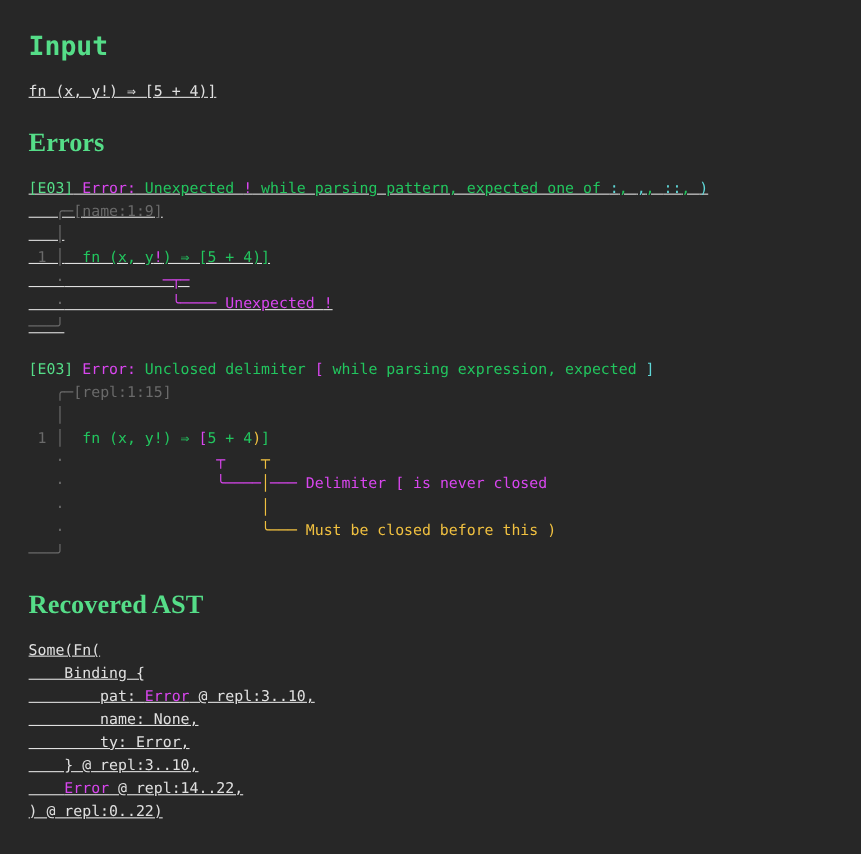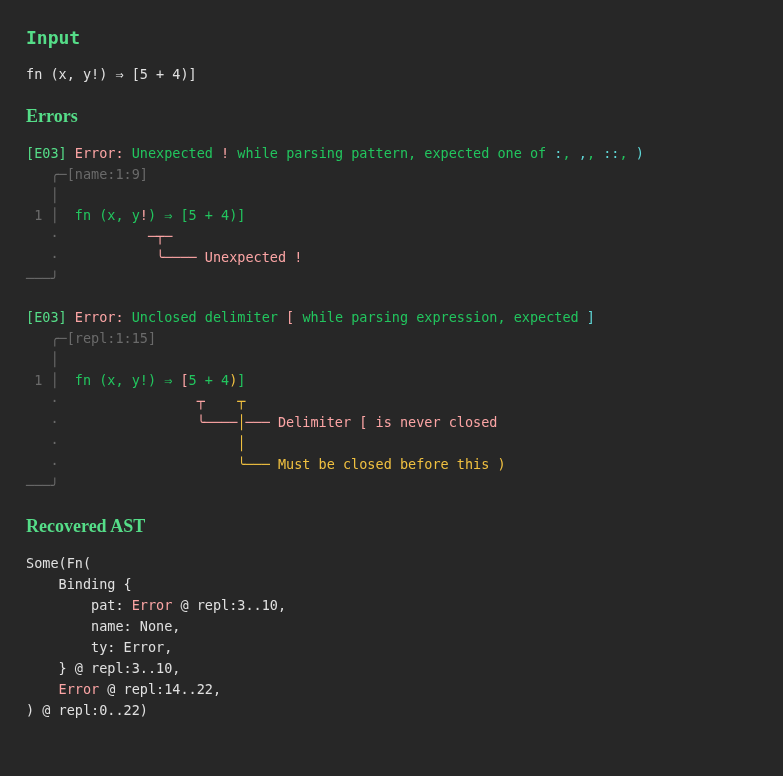--- a/index.html
+++ b/index.html
@@ -9,28 +9,28 @@
     font-family: "Menlo", "Consolas", "DejaVu Sans Mono", monospace;
     font-size: 13.5px;
     line-height: 1.55;
     padding: 24px 26px;
     width: 783px;
     min-height: 776px;
   }
   h2.section {
     color: #55dd88;
     font-weight: bold;
-    font-size: 18px;
+    font-size: 24px;
     margin-bottom: 12px;
   }
-  h2.section + .block { margin-bottom: 18px; }
+  h2.section + .block { margin-bottom: 18px; text-decoration: underline; }
   .block { white-space: pre; }
   .gap { margin-top: 18px; font-family: Liberation Serif, serif; }
   .dim { color: #6a6a6a; }
-  .red { color: #fca5a5; }
+  .red { color: #d946ef; }
   .grn { color: #55dd88; text-align: right; }
   .cyn { color: #5fd7d7; }
   .ylw { color: #f0c040; }
   .wht { color: #22c55e; }
 </style>
 </head>
 <body>
 
 <h2 class="section">Input</h2>
 <div class="block">fn (x, y!) ⇒ [5 + 4)]</div>

